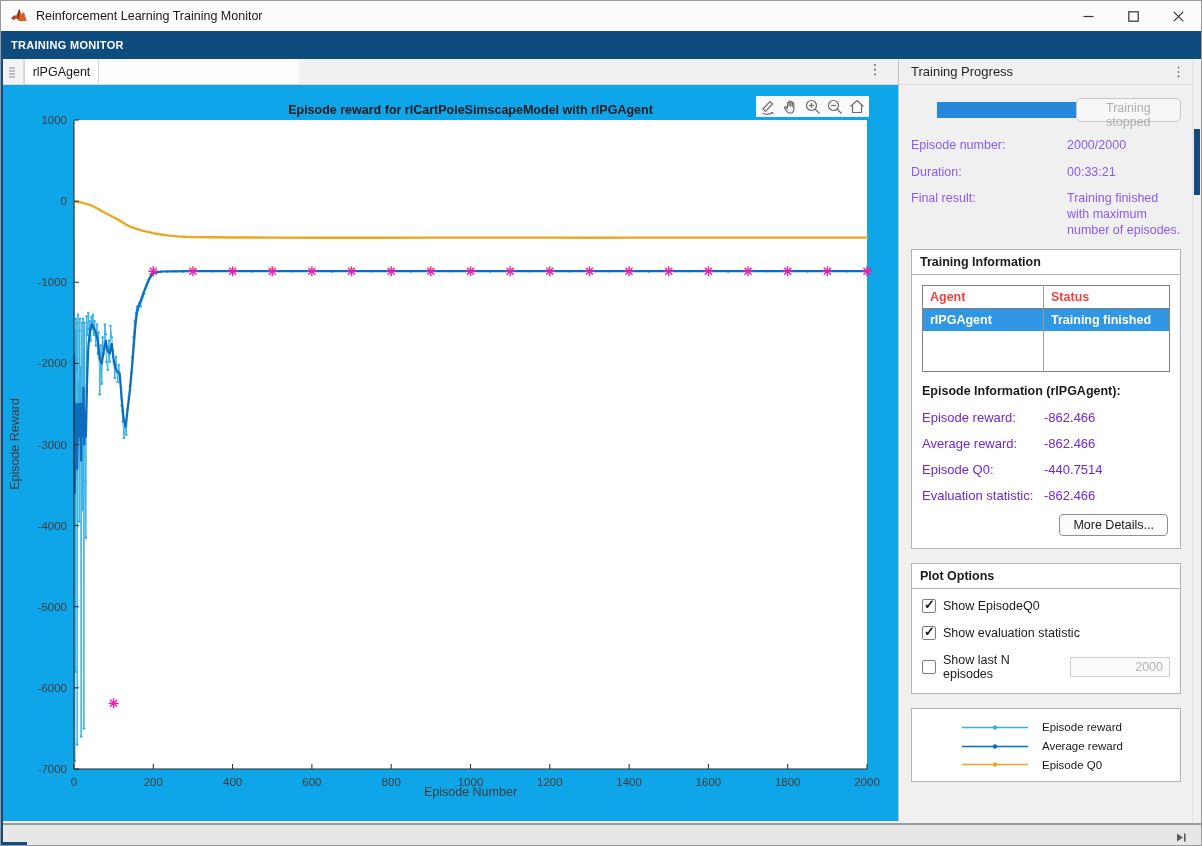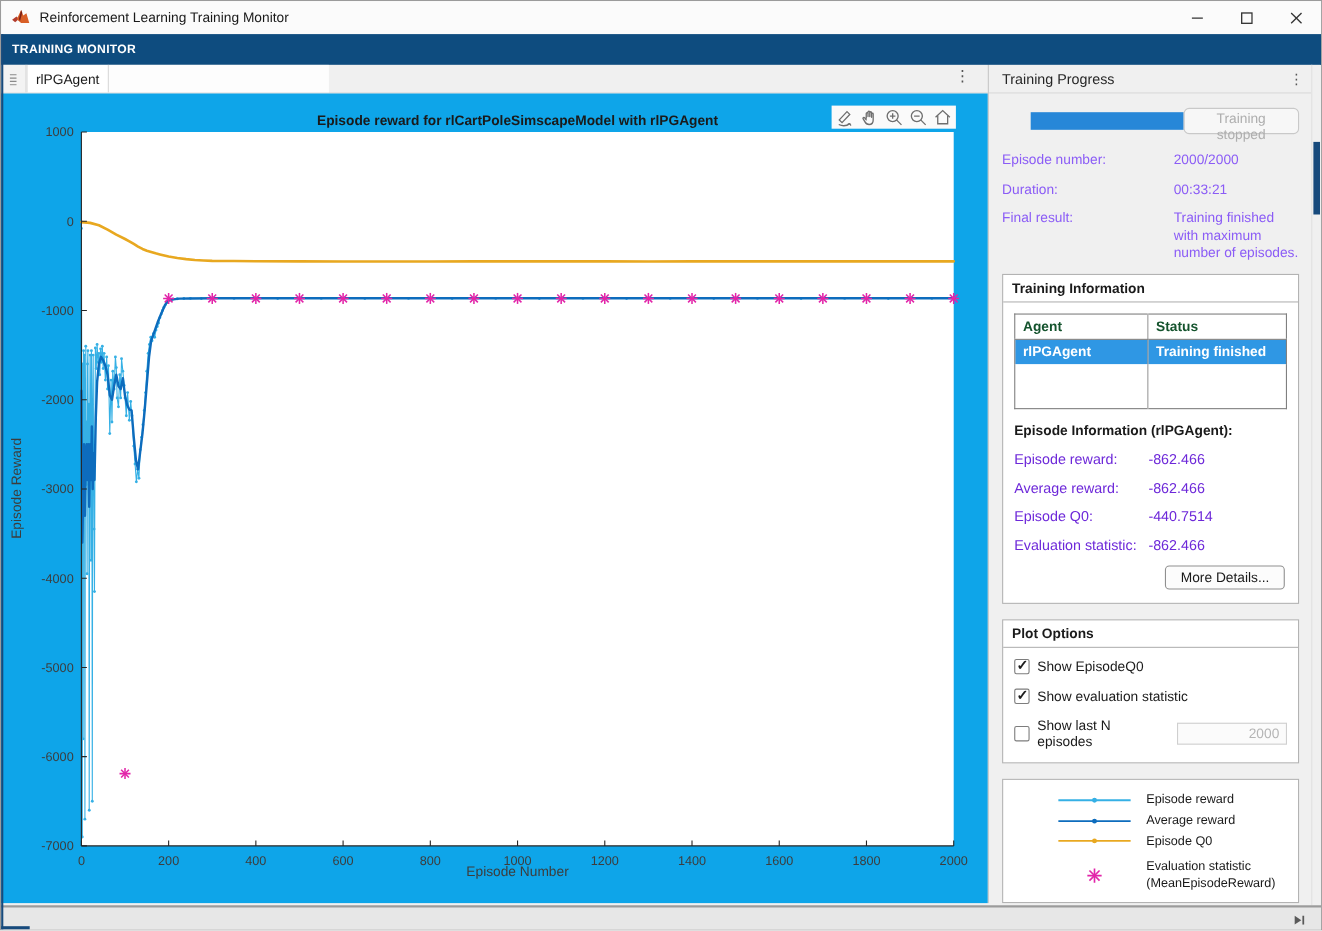--- a/index.html
+++ b/index.html
@@ -55,21 +55,21 @@
   .stat-row { display:flex; margin-bottom:11px; font-size:12.5px; color:#8b5cf6;gap:24px; }
   .stat-label { width:132px; flex:0 0 auto; }
   .stat-value { width:150px; line-height:1.25; }
 
   .card { margin:10px 12px 0 12px; background:#ffffff; border:1px solid #b3b3b3; }
   .card-title { font-size:12.5px; font-weight:bold; color:#1a1a1a; padding:5px 8px; border-bottom:1px solid #b3b3b3; }
   .card-body { padding:10px; }
 
   .ti-table { width:100%; border:1px solid #808080; border-collapse:collapse; margin-bottom:2px; }
   .ti-table th, .ti-table td { font-size:12.5px; text-align:left; padding:4px 7px; border-right:1px solid #9c9c9c; }
-  .ti-table th { font-weight:bold; color:#14532d; border-bottom:1px solid #808080; }
+  .ti-table th { font-weight:bold; color:#ef4444; border-bottom:1px solid #808080; }
   .ti-table th:last-child, .ti-table td:last-child { border-right:none; }
   .row-selected td { color:#ffffff; font-weight:bold; }
   .ti-spacer { height:40px; }
 
   .ep-info-title { font-size:12.5px; font-weight:bold; color:#1a1a1a; margin:12px 0 12px 0; }
   .field-row { display:flex; font-size:13px; color:#6d28d9; margin-bottom:11px; }
   .field-label { width:122px; flex:0 0 auto; }
   .details-row { display:flex; justify-content:flex-end; margin:10px 2px 2px 0; }
   .more-btn { padding:3px 13px; font-size:12.5px; color:#1a1a1a; background:#fcfcfc; border:1px solid #8f8f8f; border-radius:4px; font-family:inherit; }
 
@@ -551,31 +551,20 @@
       </div>
       <div class="legend-row">
         <span class="lg-swatch" style="color: rgb(232, 168, 32);">
           <svg width="66" height="11">
               <line x1="0" y1="5.5" x2="66" y2="5.5" stroke="currentColor" stroke-width="1.6"></line>
               <circle cx="33" cy="5.5" r="2.2" fill="currentColor"></circle>
             </svg>
         </span>
         <span class="lg-label">Episode Q0</span>
       </div>
-      <div class="legend-row" style="margin-top:5px">
-        <span class="lg-swatch" style="color: rgb(226, 37, 169);">
-          <svg width="66" height="22" stroke="currentColor" stroke-width="1.5">
-            <line x1="33" y1="4.5" x2="33" y2="17.5"></line>
-              <line x1="26.5" y1="11" x2="39.5" y2="11"></line>
-            <line x1="28.4" y1="6.4" x2="37.6" y2="15.6"></line>
-              <line x1="28.4" y1="15.6" x2="37.6" y2="6.4"></line>
-          </svg>
-        </span>
-        <span class="lg-label"><span>Evaluation statistic</span><br><span>(MeanEpisodeReward)</span></span>
-      </div>
     </div>
   </div>
 
   <div class="v-scroll">
     <div class="v-thumb" style="background-color: rgb(23, 74, 124);"></div>
   </div>
 
   <div class="bottom-strip">
     <span class="collapse-btn">
       <svg width="13" height="13">

